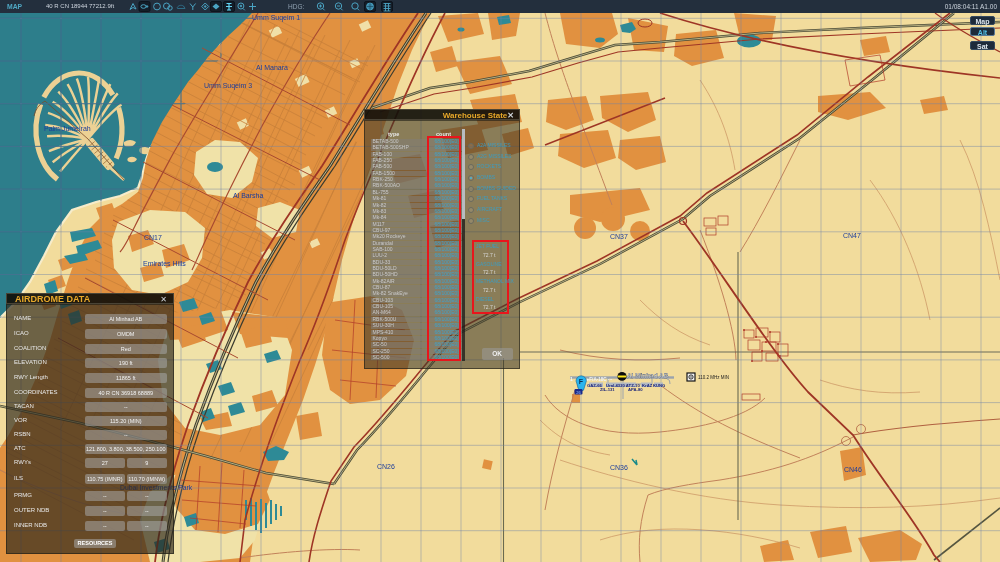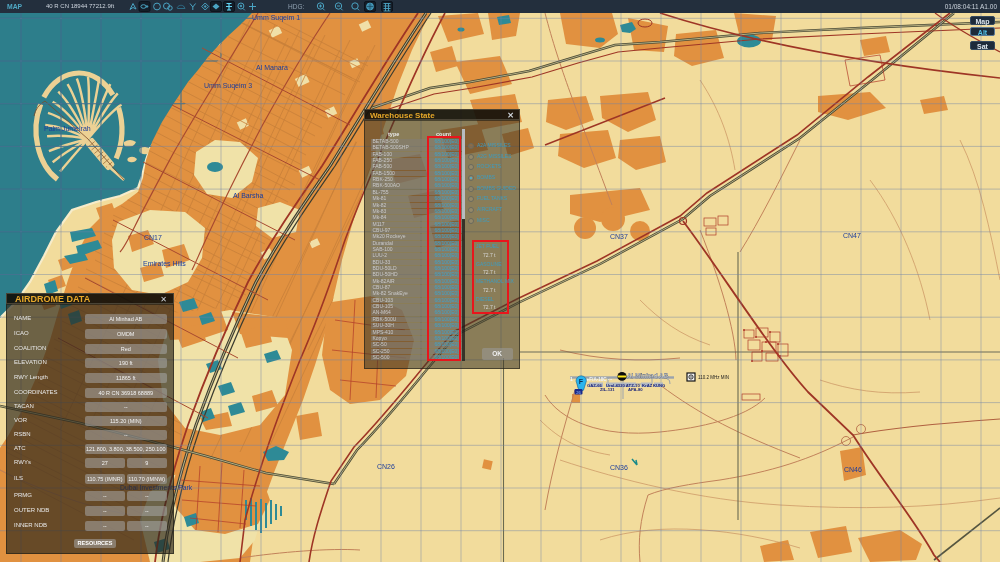--- a/index.html
+++ b/index.html
@@ -345,21 +345,21 @@
     <g stroke="#4aa3c2" stroke-width="0.9">
             <path d="M383.5,3.5 H390.5 M383.5,6 H390.5 M383.5,8.5 H390.5 M385.5,3.5 V11 M388.5,3.5 V11 M383.5,11 H390.5"></path>
           </g>
   </g>
 </svg>
 </div>
 <div class="viewbtn" style="top:16px;">Map</div>
 <div class="viewbtn" style="top:27px;color:#53c3ea;border-color:#5b7a96;">Alt</div>
 <div class="viewbtn" style="top:41px;">Sat</div>
 <div id="whse">
-  <div class="dlgtitle" style="font-size:8px;padding-left:5px;">Warehouse State<span style="float:right;color:#cfd6dd;margin-right:5px;font-size:8px;">✕</span></div>
+  <div class="dlgtitle" style="font-size:8px;padding-left:5px;text-align:right;">Warehouse State<span style="float:right;color:#cfd6dd;margin-right:5px;font-size:8px;">✕</span></div>
   <div id="whbody" style="position:absolute;top:11px;left:0;right:0;bottom:0;background:rgba(62,56,40,0.58);border:1px solid rgba(30,28,20,0.6);"></div>
   <span style="position:absolute;left:24px;top:22px;width:20px;color:#e8e8e8;font-weight:bold;font-size:5.5px;">type</span>
   <span style="position:absolute;left:72px;top:22px;width:26px;color:#e8e8e8;font-weight:bold;font-size:5.5px;">count</span>
 <div style="position:absolute;left:6.5px;top:30.00px;width:91px;height:5.55px;background:rgba(130,126,116,0.62);">
         <span style="position:absolute;left:2px;top:0;color:#c9c9c9;line-height:5.55px;">BETAB-500</span>
         <span style="position:absolute;left:64px;top:0;color:#3fa3c8;line-height:5.55px;">68/100[E0]</span>
       </div>
 <div style="position:absolute;left:6.5px;top:36.35px;width:91px;height:5.55px;background:rgba(130,126,116,0.62);">
         <span style="position:absolute;left:2px;top:0;color:#c9c9c9;line-height:5.55px;">BETAB-500SHP</span>
         <span style="position:absolute;left:64px;top:0;color:#3fa3c8;line-height:5.55px;">68/100[E0]</span>

